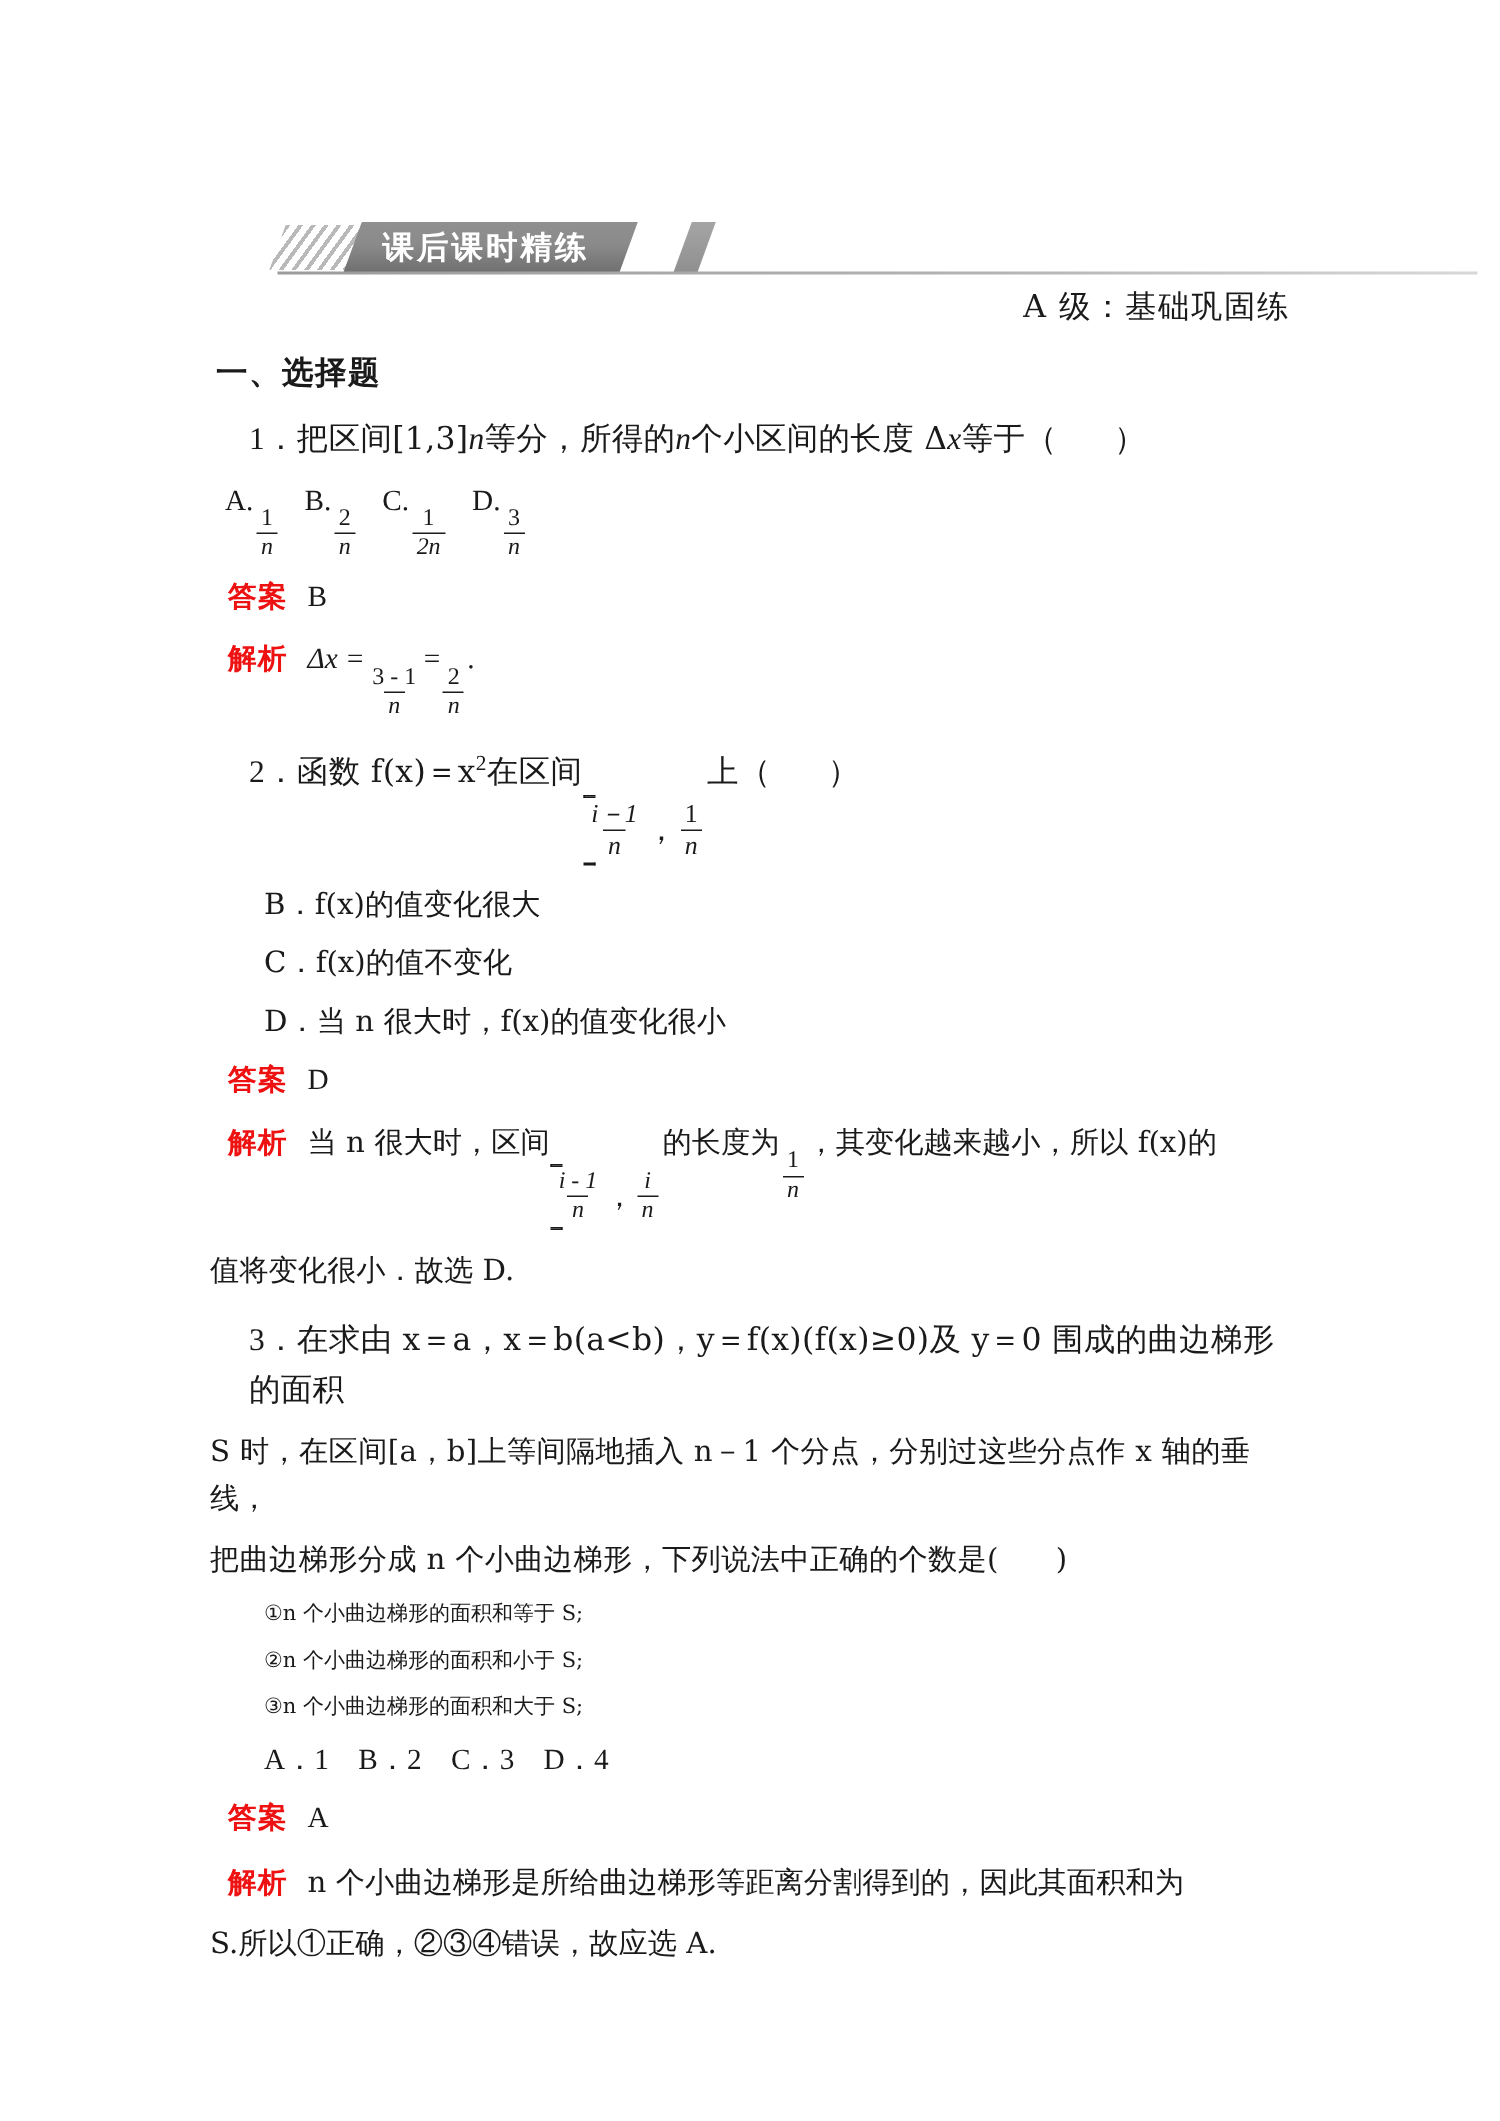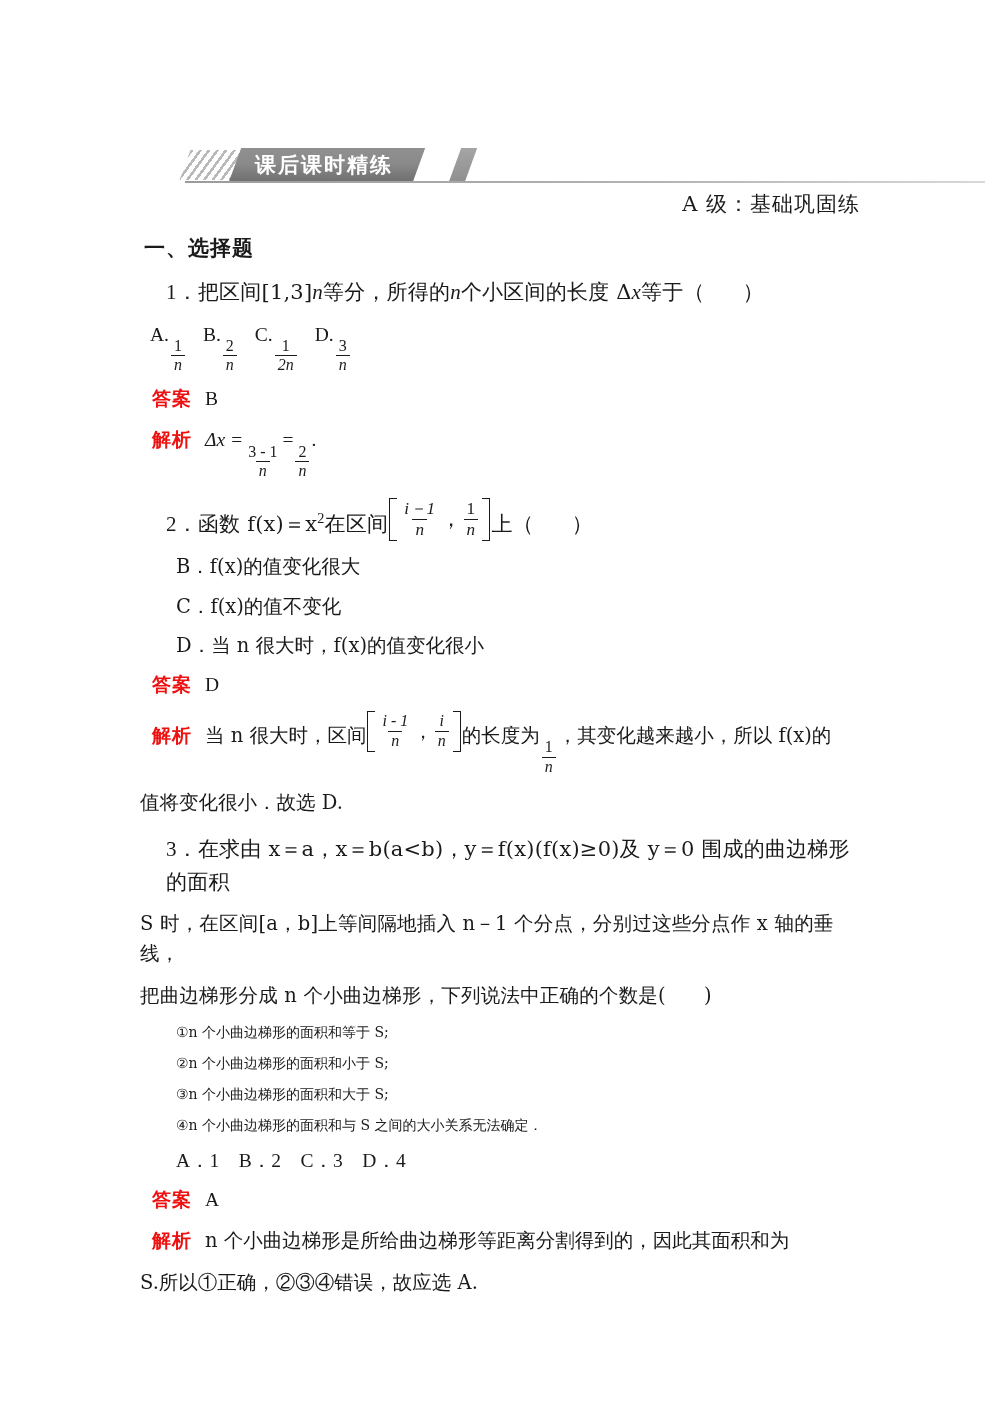--- a/index.html
+++ b/index.html
@@ -200,20 +200,21 @@
     line-height: 1.05;
     border-top: 1.3px solid #1a1a1a;
   }
   .frac.tight { vertical-align: -0.48em; }
 
   
   .bigbr {
     display: inline-flex;
     align-items: stretch;
     vertical-align: -0.5em;
+    flex-direction: column;
   }
   .bigbr .bl, .bigbr .br {
     display: inline-block;
     width: 7px;
     align-self: stretch;
     border-top: 1.4px solid #1a1a1a;
     border-bottom: 1.4px solid #1a1a1a;
     margin: 0 1px;
   }
   .bigbr .bl { border-left: 1.4px solid #1a1a1a; }
@@ -332,21 +333,20 @@
       <span class="mn">3．</span><span>在求由 x＝a，x＝b(a&lt;b)，y＝f(x)(f(x)≥0)及 y＝0 围成的曲边梯形的面积</span>
     </div>
     <div class="q-cont han">S 时，在区间[a，b]上等间隔地插入 n－1 个分点，分别过这些分点作 x 轴的垂线，</div>
     <div class="q-cont han">
       <span>把曲边梯形分成 n 个小曲边梯形，下列说法中正确的个数是(</span><span class="gap"></span><span>)</span>
     </div>
 
     <div class="stmt-line han">①n 个小曲边梯形的面积和等于 S;</div>
     <div class="stmt-line han">②n 个小曲边梯形的面积和小于 S;</div>
     <div class="stmt-line han">③n 个小曲边梯形的面积和大于 S;</div>
-    <div class="stmt-line han">④n 个小曲边梯形的面积和与 S 之间的大小关系无法确定．</div>
 
     <div class="opt-line mn">A．1　B．2　C．3　D．4</div>
 
     <div class="ans-line">
       <span class="tag">答案</span><span class="mn">A</span>
     </div>
 
     <div class="exp-line han">
       <span class="tag">解析</span><span>n 个小曲边梯形是所给曲边梯形等距离分割得到的，因此其面积和为</span>
     </div>

